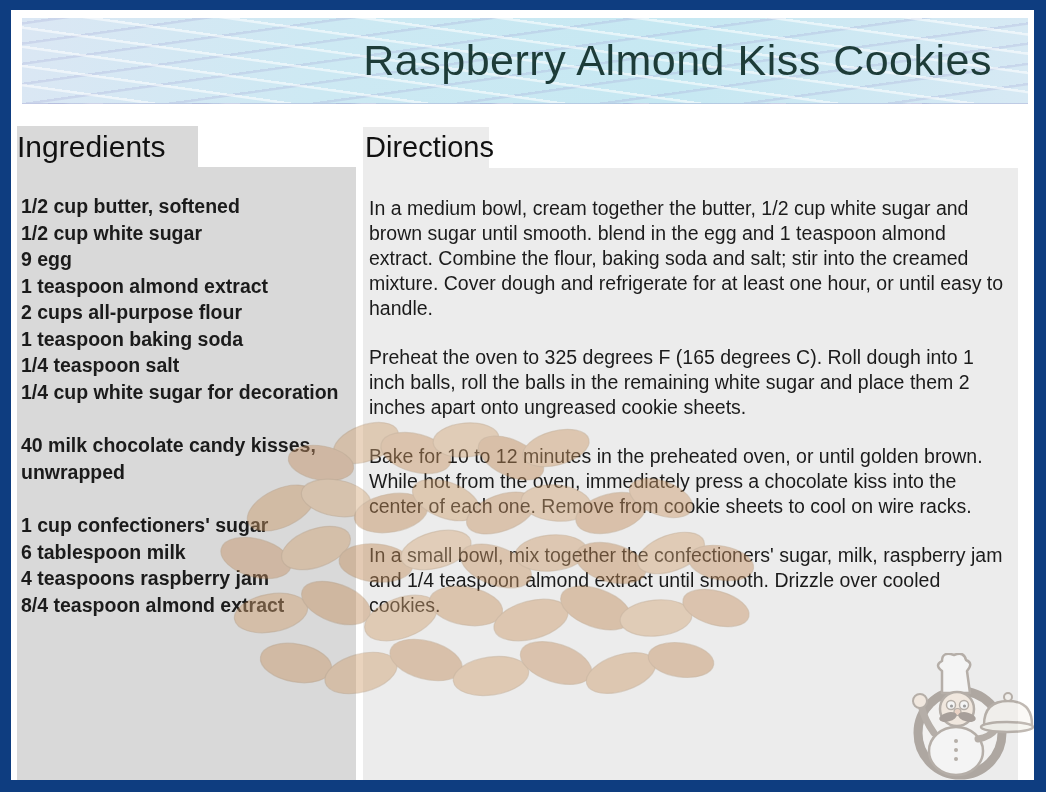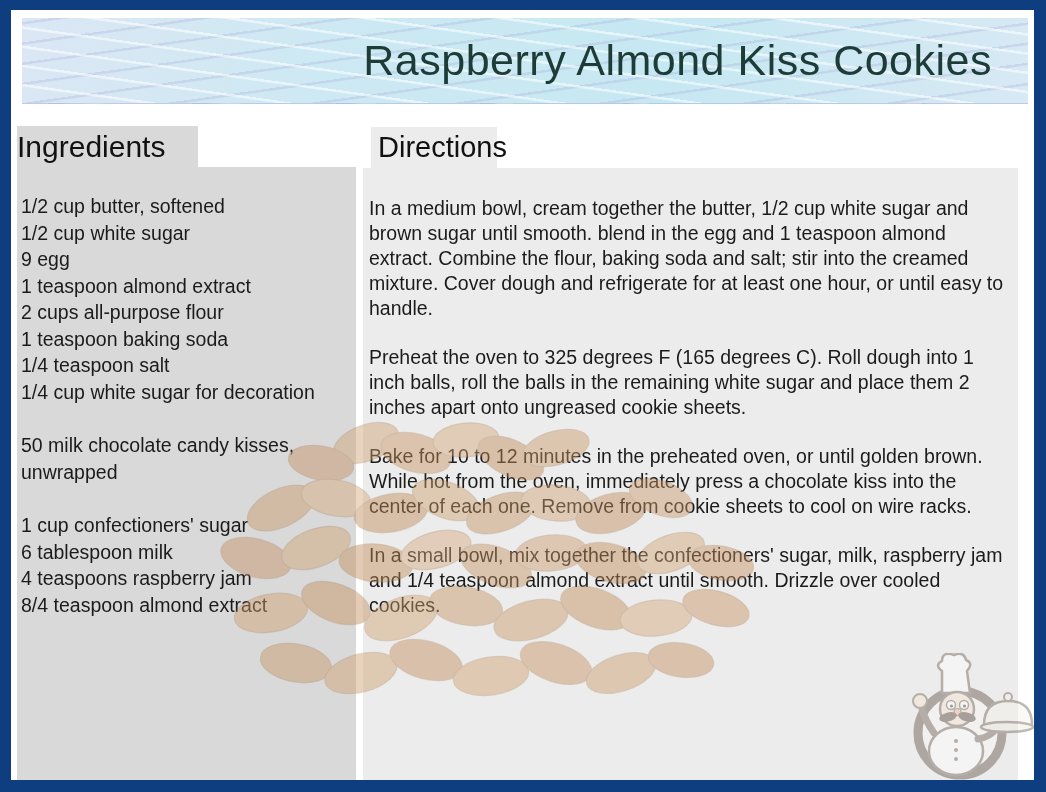--- a/index.html
+++ b/index.html
@@ -33,29 +33,29 @@
     position:absolute;left:6px;top:116px;width:181px;height:41px;
     background:var(--ingredients-panel-gray,#d9d9d9);
     font-size:30px;color:#111;display:flex;align-items:center;
     box-sizing:border-box;overflow:visible;
   }
   .ing-panel{
     position:absolute;left:6px;top:157px;width:339px;height:613px;
     background:var(--ingredients-panel-gray,#d9d9d9);
     box-sizing:border-box;padding:26px 2px 0 4px;
     color:var(--body-text,#1b1b1b);
-    font-size:19.5px;line-height:26.5px;
+    font-size:19.5px;line-height:26.5px;font-weight:bold;
   }
   .ing-group{margin:0 0 27px 0;}
   
   .dir-heading{
-    position:absolute;left:360px;top:117px;width:126px;height:41px;
+    position:absolute;left:352px;top:117px;width:126px;height:41px;
     background:var(--directions-panel-gray,#ececec);
     font-size:29px;color:#111;display:flex;align-items:center;
-    padding-left:7px;box-sizing:border-box;
+    padding-left:7px;box-sizing:border-box;justify-content:center;
   }
   .dir-panel{
     position:absolute;left:352px;top:158px;width:655px;height:612px;
     background:var(--directions-panel-gray,#ececec);
     box-sizing:border-box;padding:28px 8px 12px 6px;
     color:var(--body-text,#1b1b1b);
     font-size:19.5px;line-height:25px;
   }
   .dir-panel p{margin:0 0 24px 0;}
   
@@ -86,21 +86,21 @@
           <div>1/2 cup butter, softened</div>
           <div>1/2 cup white sugar</div>
           <div>9 egg</div>
           <div>1 teaspoon almond extract</div>
           <div>2 cups all-purpose flour</div>
           <div>1 teaspoon baking soda</div>
           <div>1/4 teaspoon salt</div>
           <div>1/4 cup white sugar for decoration</div>
         </div>
         <div class="ing-group">
-          <div>50 milk chocolate candy kisses, unwrapped</div>
+          <div>40 milk chocolate candy kisses, unwrapped</div>
         </div>
         <div class="ing-group">
           <div>1 cup confectioners' sugar</div>
           <div>6 tablespoon milk</div>
           <div>4 teaspoons raspberry jam</div>
           <div>8/4 teaspoon almond extract</div>
         </div>
       </div>
   </div>
 

